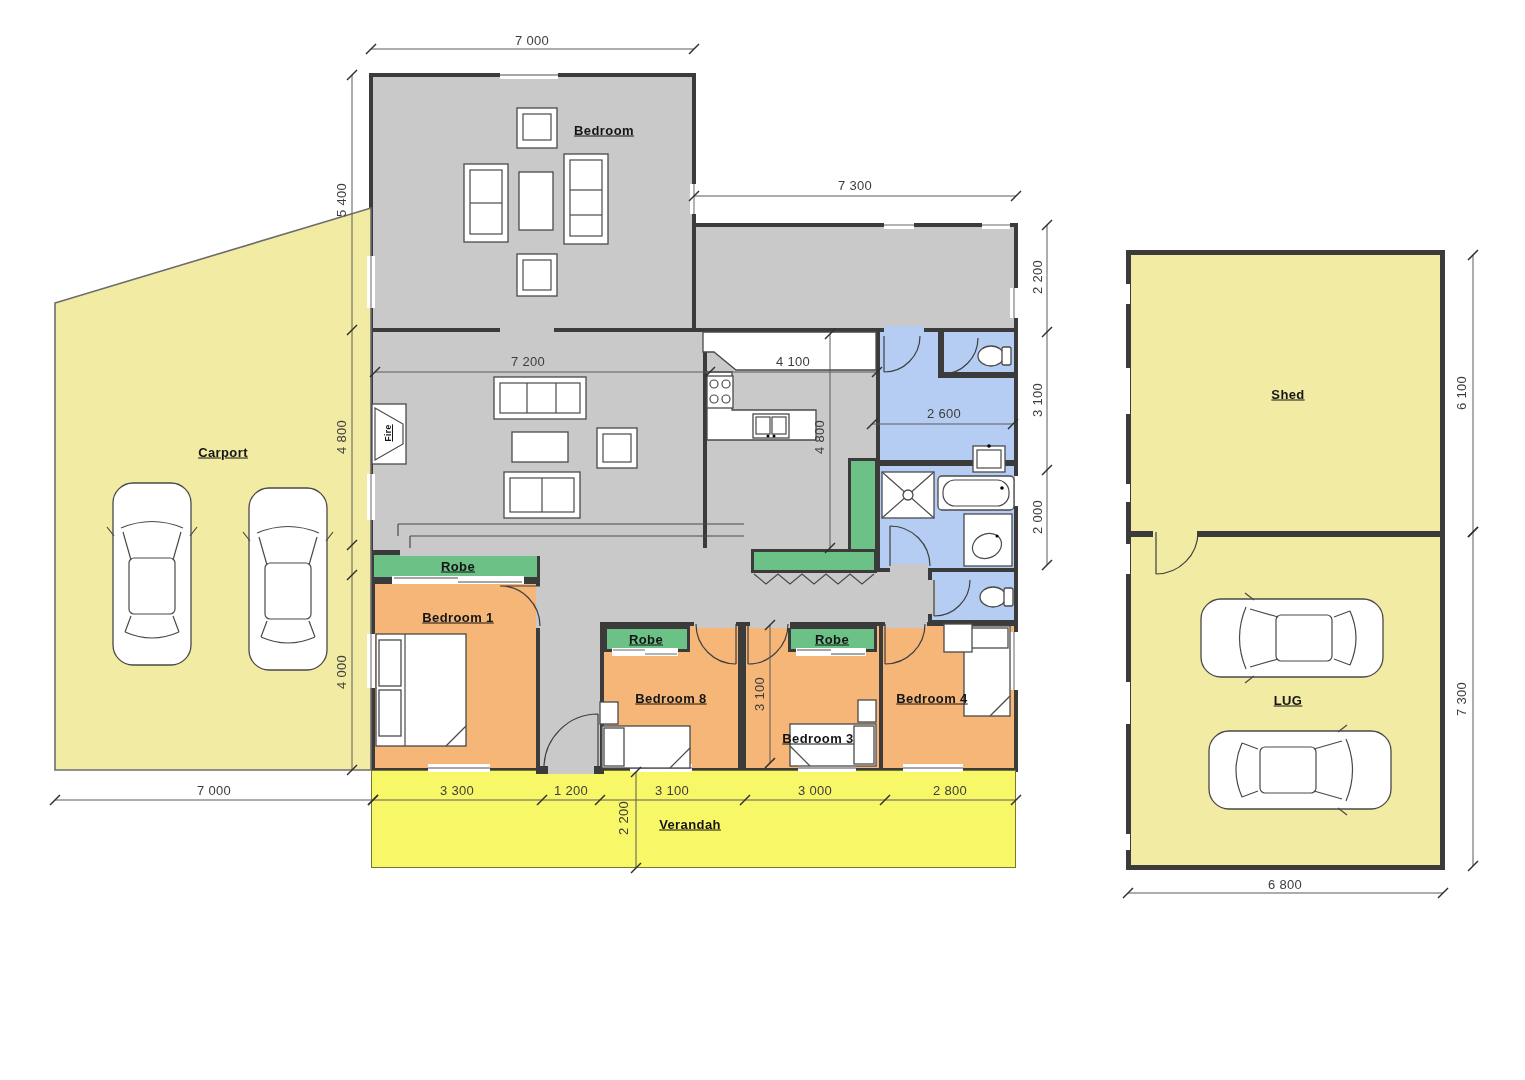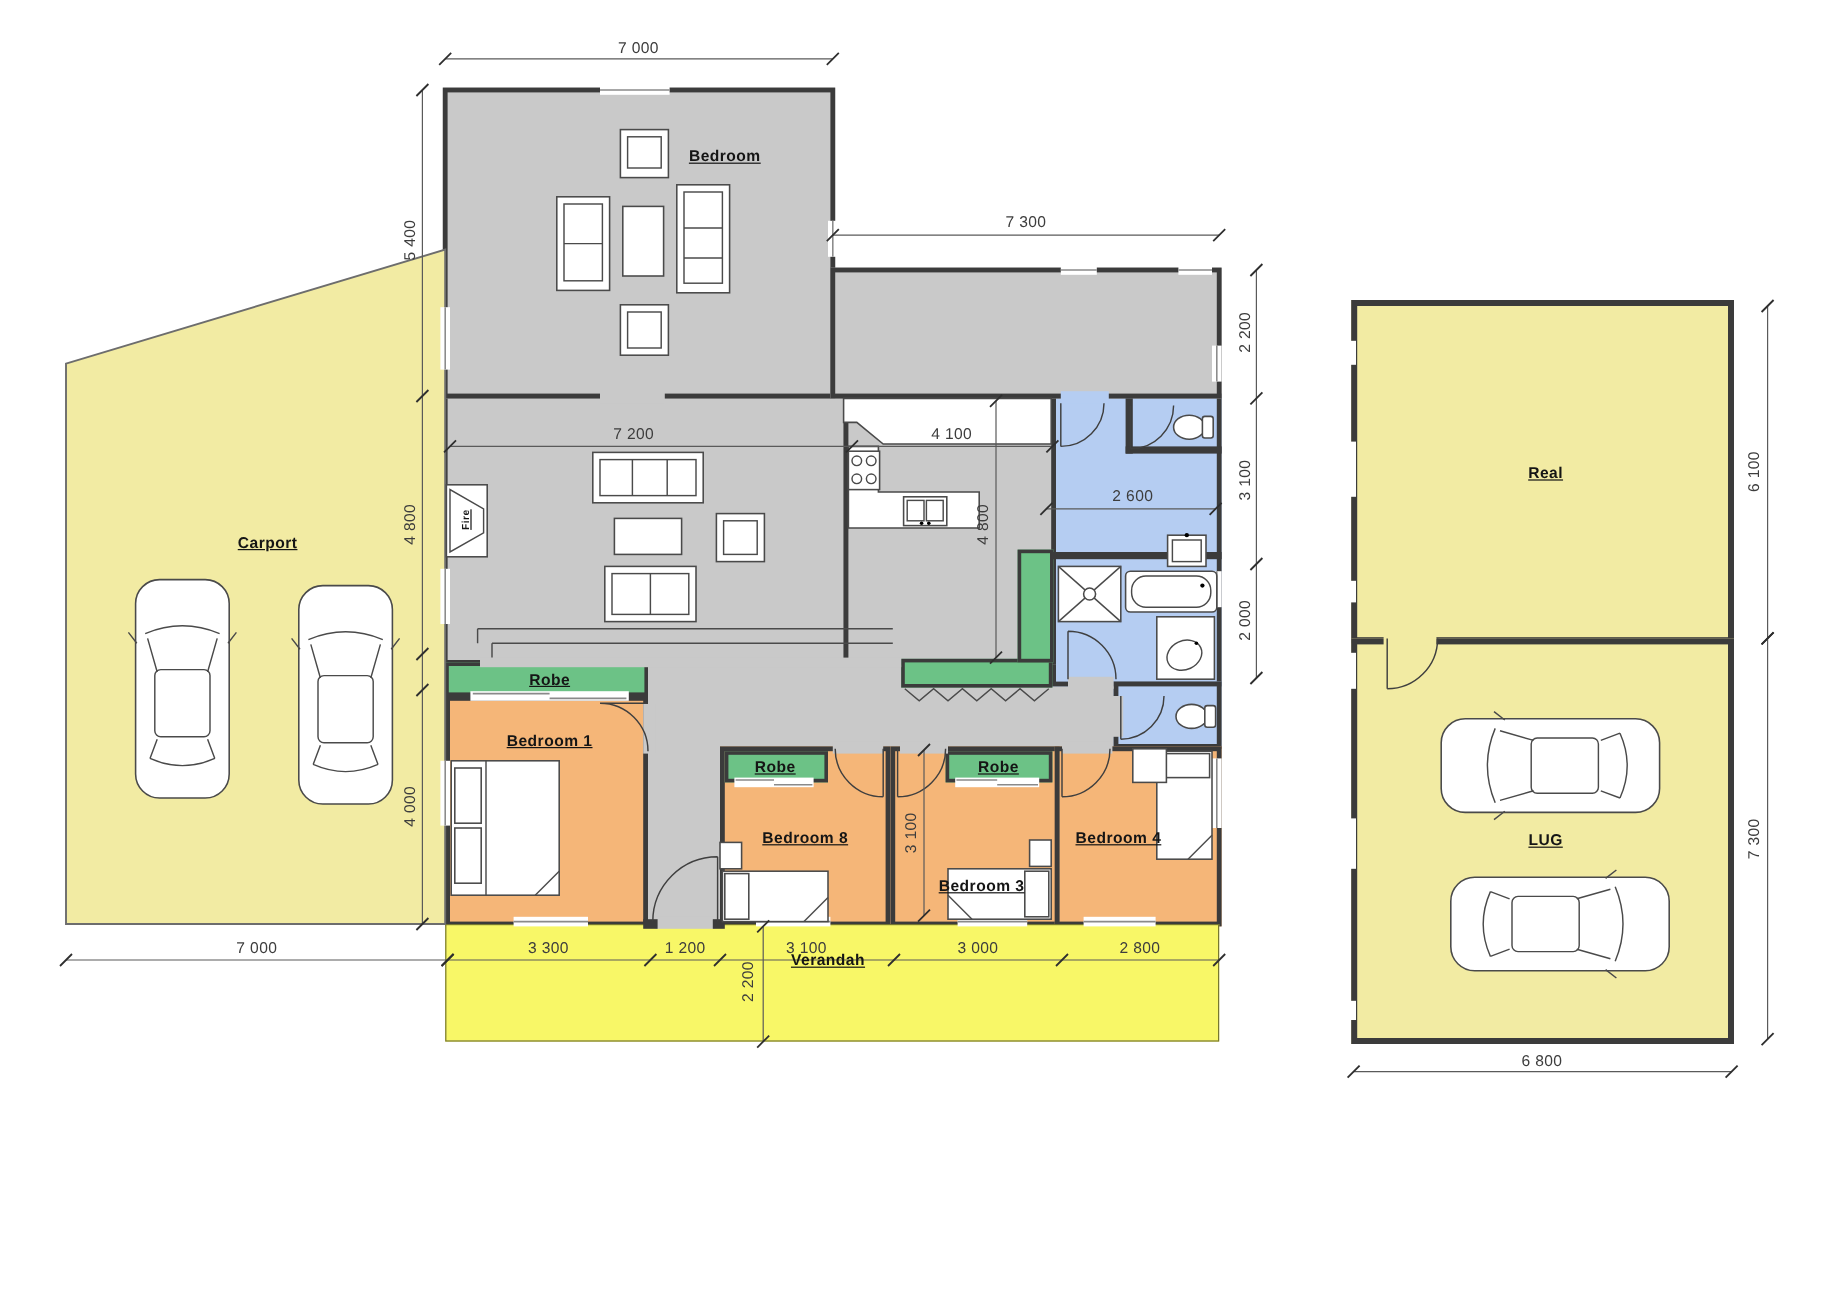--- a/index.html
+++ b/index.html
@@ -361,22 +361,22 @@
 
   <div class="room-label" style="left:604px;top:130px">Bedroom</div>
   <div class="room-label" style="left:223px;top:452px">Carport</div>
   <div class="room-label" style="left:458px;top:566px">Robe</div>
   <div class="room-label" style="left:646px;top:639px">Robe</div>
   <div class="room-label" style="left:832px;top:639px">Robe</div>
   <div class="room-label" style="left:458px;top:617px">Bedroom 1</div>
   <div class="room-label" style="left:671px;top:698px">Bedroom 8</div>
   <div class="room-label" style="left:818px;top:738px">Bedroom 3</div>
   <div class="room-label" style="left:932px;top:698px">Bedroom 4</div>
-  <div class="room-label" style="left:690px;top:800px">Verandah</div>
-  <div class="room-label" style="left:1288px;top:394px">Real</div>
+  <div class="room-label" style="left:690px;top:824px">Verandah</div>
+  <div class="room-label" style="left:1288px;top:394px">Shed</div>
   <div class="room-label" style="left:1288px;top:700px">LUG</div>
   <div class="room-label small" style="left:388px;top:433px">Fire</div>
 
   <div class="dim" style="left:532px;top:40px">7 000</div>
   <div class="dim" style="left:855px;top:185px">7 300</div>
   <div class="dim vert" style="left:341px;top:200px">5 400</div>
   <div class="dim vert" style="left:341px;top:437px">4 800</div>
   <div class="dim vert" style="left:341px;top:672px">4 000</div>
   <div class="dim vert" style="left:1037px;top:277px">2 200</div>
   <div class="dim vert" style="left:1037px;top:400px">3 100</div>

